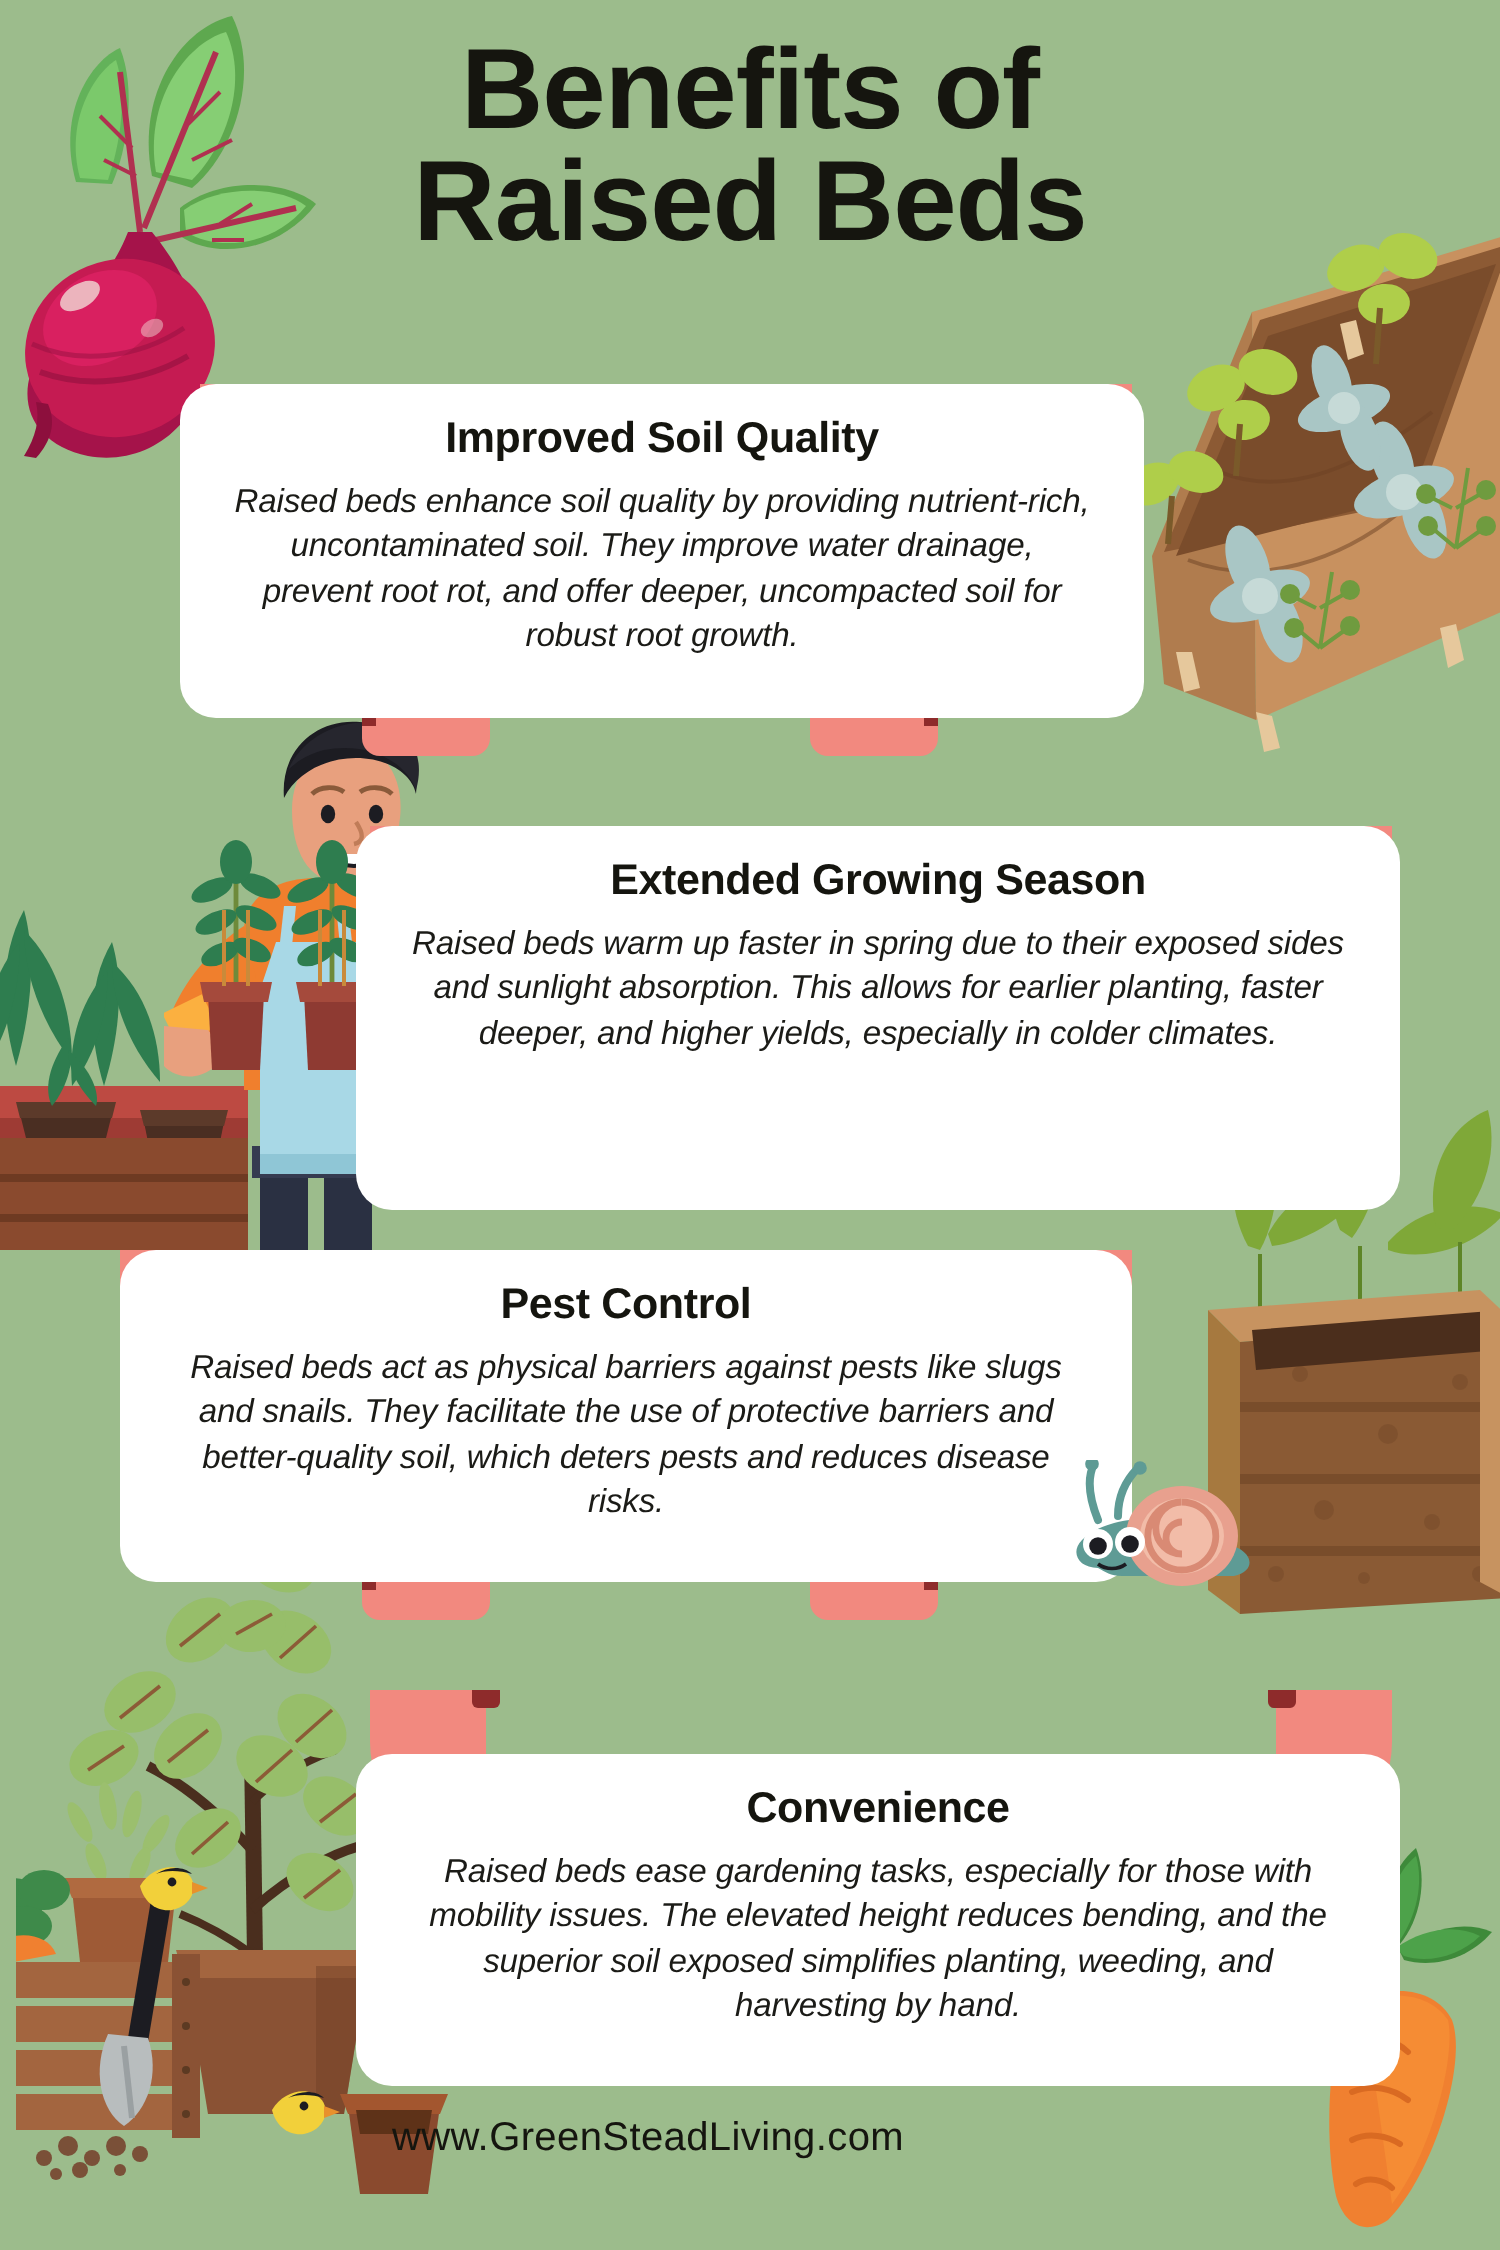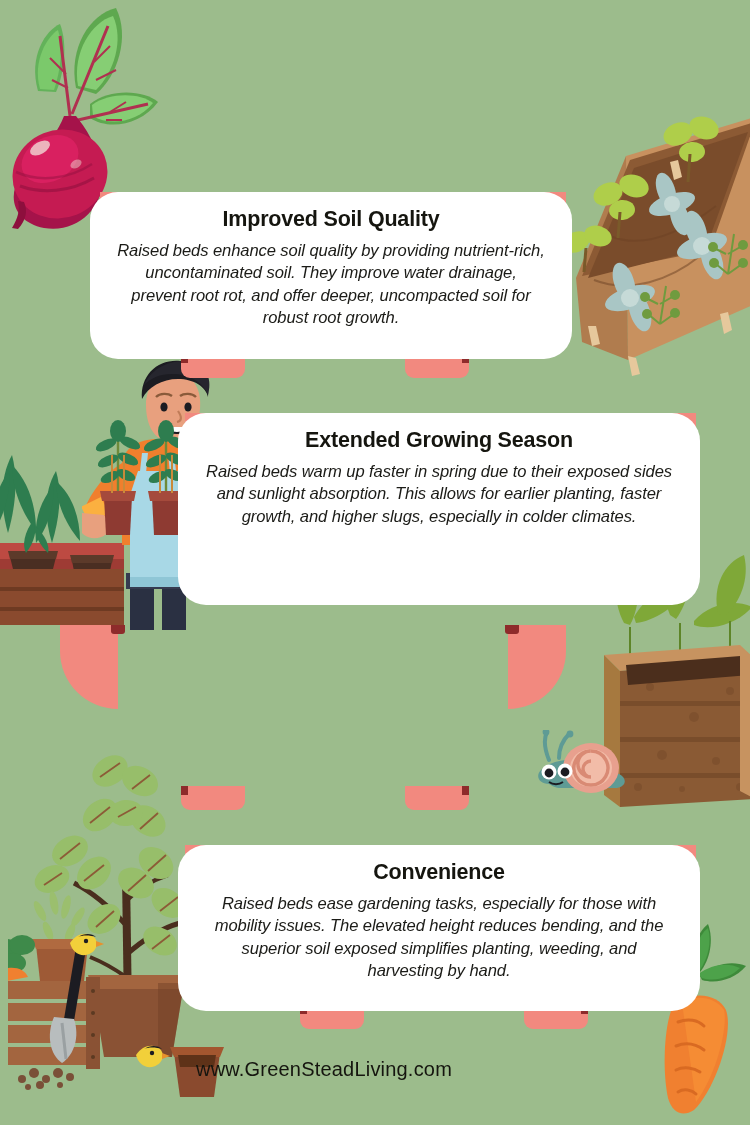--- a/index.html
+++ b/index.html
@@ -22,21 +22,21 @@
     line-height:0.98;
     letter-spacing:-0.5px;
     z-index:40;
   }
   .title .l2{ display:block; }
 
   
   .card{
     position:absolute;
     background:#FFFFFF;
-    border-radius:28px;
+    border-radius:18px;
     z-index:30;
     padding:14px 26px 15px 26px;
     text-align:center;
   }
   .card h2{
     color:#15150F;
     font-weight:800;
     font-size:21.5px;
     line-height:1.25;
     margin-bottom:7px;
@@ -438,45 +438,53 @@
   <div class="shoulder tr" style="left:638px; top:413px; width:58px; height:84px;"></div>
   <div class="nub" style="left:634px; top:413px; width:14px; height:9px; border-radius:0 0 3px 3px;"></div>
   <div class="tab" style="left:300px; top:573px; width:64px;">
     <span class="cap l"></span>
   </div>
   <div class="tab" style="left:524px; top:573px; width:64px;">
     <span class="cap r"></span>
   </div>
   <div class="card" style="left:178px; top:413px; width:522px; height:192px;">
     <h2>Extended Growing Season</h2>
-    <p>Raised beds warm up faster in spring due to their exposed sides and sunlight absorption. This allows for earlier planting, faster growth, and higher slugs, especially in colder climates.</p>
+    <p>Raised beds warm up faster in spring due to their exposed sides and sunlight absorption. This allows for earlier planting, faster deeper, and higher yields, especially in colder climates.</p>
   </div>
 
   <div class="shoulder tl" style="left:60px; top:625px; width:58px; height:84px;"></div>
   <div class="nub" style="left:111px; top:625px; width:14px; height:9px; border-radius:0 0 3px 3px;"></div>
   <div class="shoulder tr" style="left:508px; top:625px; width:58px; height:84px;"></div>
   <div class="nub" style="left:505px; top:625px; width:14px; height:9px; border-radius:0 0 3px 3px;"></div>
   <div class="tab" style="left:181px; top:786px; width:64px;">
     <span class="cap l"></span>
   </div>
   <div class="tab" style="left:405px; top:786px; width:64px;">
     <span class="cap r"></span>
   </div>
+  <div class="card" style="left:60px; top:625px; width:506px; height:166px;">
+    <h2>Pest Control</h2>
+    <p>Raised beds act as physical barriers against pests like slugs and snails. They facilitate the use of protective barriers and better-quality soil, which deters pests and reduces disease risks.</p>
+  </div>
 
   <div class="shoulder tl" style="left:185px; top:845px; width:58px; height:84px;"></div>
   <div class="nub" style="left:236px; top:845px; width:14px; height:9px; border-radius:0 0 3px 3px;"></div>
   <div class="shoulder tr" style="left:638px; top:845px; width:58px; height:84px;"></div>
   <div class="nub" style="left:634px; top:845px; width:14px; height:9px; border-radius:0 0 3px 3px;"></div>
   <div class="tab" style="left:300px; top:1005px; width:64px;">
     <span class="cap l"></span>
   </div>
   <div class="tab" style="left:524px; top:1005px; width:64px;">
     <span class="cap r"></span>
   </div>
-  <div class="card" style="left:178px; top:845px; width:522px; height:166px;">
+  <div class="card" style="left:178px; top:877px; width:522px; height:166px;">
     <h2>Convenience</h2>
     <p>Raised beds ease gardening tasks, especially for those with mobility issues. The elevated height reduces bending, and the superior soil exposed simplifies planting, weeding, and harvesting by hand.</p>
   </div>
 
+  <h1 class="title">
+    <span>Benefits of</span>
+    <span class="l2">Raised Beds</span>
+  </h1>
 
   <div class="footer">www.GreenSteadLiving.com</div>
 
 </div>
 
 </body></html>

